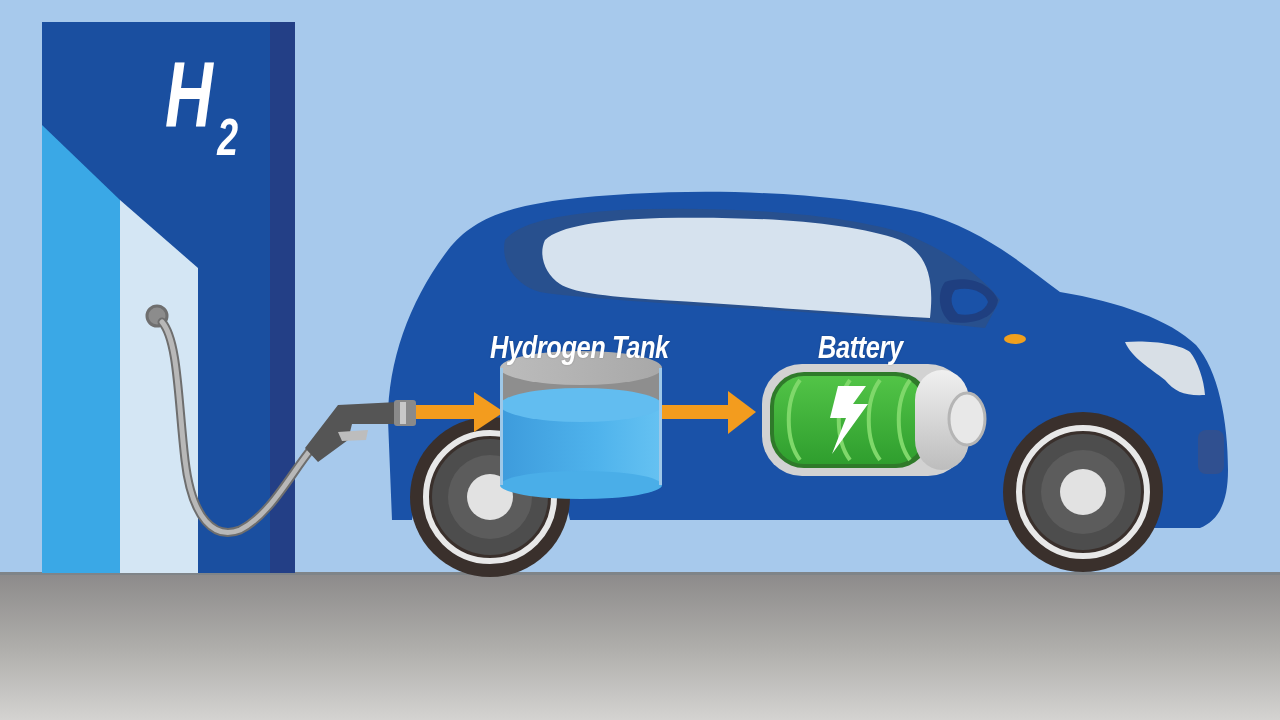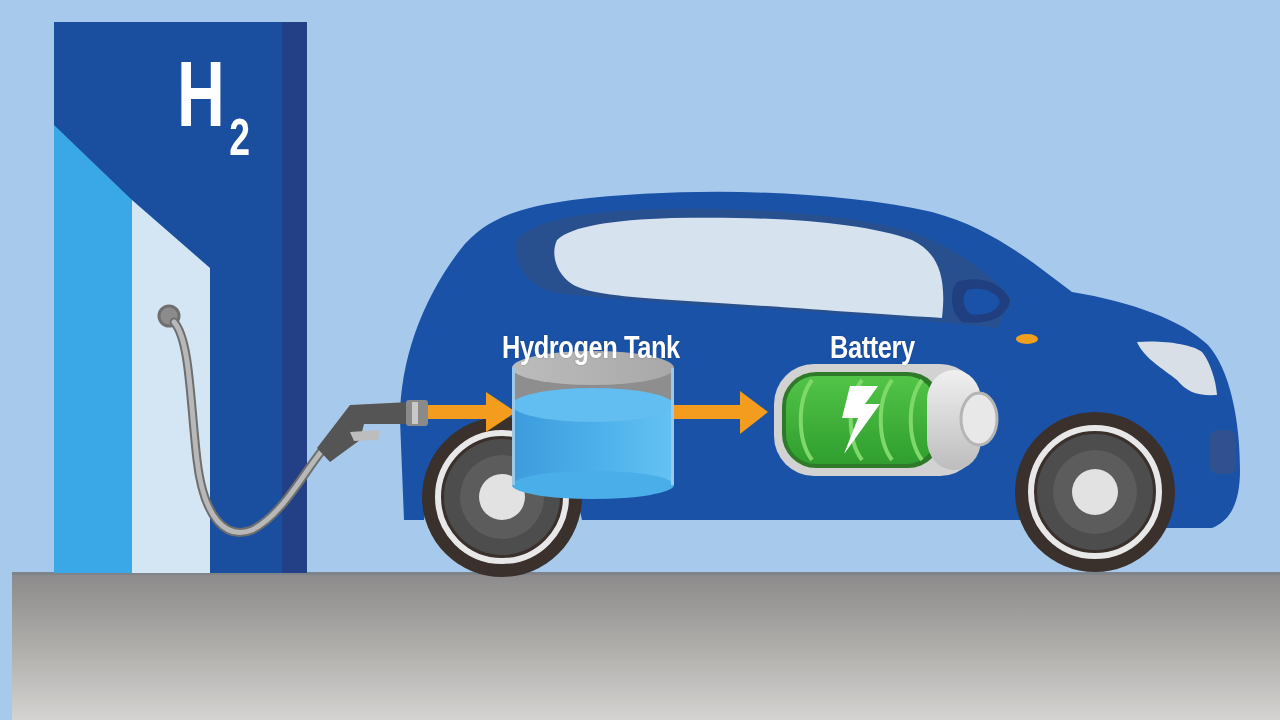--- a/index.html
+++ b/index.html
@@ -1,17 +1,17 @@
 <!DOCTYPE html>
 <html><head>
 <meta charset="utf-8">
 <style>
   html,body{margin:0;padding:0;}
   body{width:1280px;height:720px;overflow:hidden;background:#a7c9ec;position:relative;font-family:"Liberation Sans",sans-serif;}
-  #scene{position:absolute;left:12px;top:0;width:1032px;height:720px;}
+  #scene{position:absolute;left:0;top:0;width:1032px;height:720px;font-style:italic;}
   .lbl{position:absolute;color:#fff;font-family:"Liberation Sans",sans-serif;font-weight:bold;letter-spacing:-0.5px;transform:scaleX(0.82);transform-origin:left top;white-space:nowrap;text-shadow:0 0 2px rgba(0,0,0,0.25);}
   #h2{position:absolute;left:165px;top:48px;color:#fff;font-family:"Liberation Sans",sans-serif;font-weight:bold;font-size:92px;line-height:1;transform:scaleX(0.72);transform-origin:left top;}
   #h2 sub{font-size:52px;vertical-align:-0.55em;margin-left:6px;}
 </style>
 </head>
 <body>
 
 <div id="scene">
 <svg width="1280" height="720" viewBox="0 0 1280 720" xmlns="http://www.w3.org/2000/svg">
   <defs>

